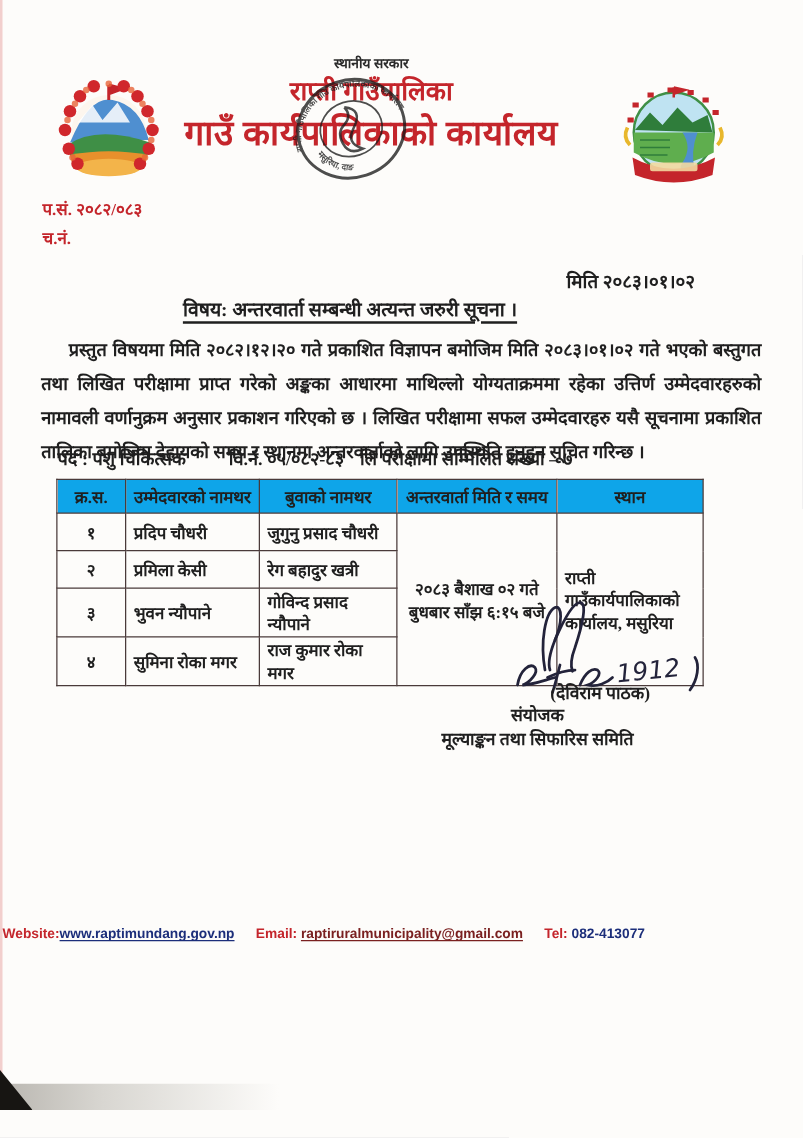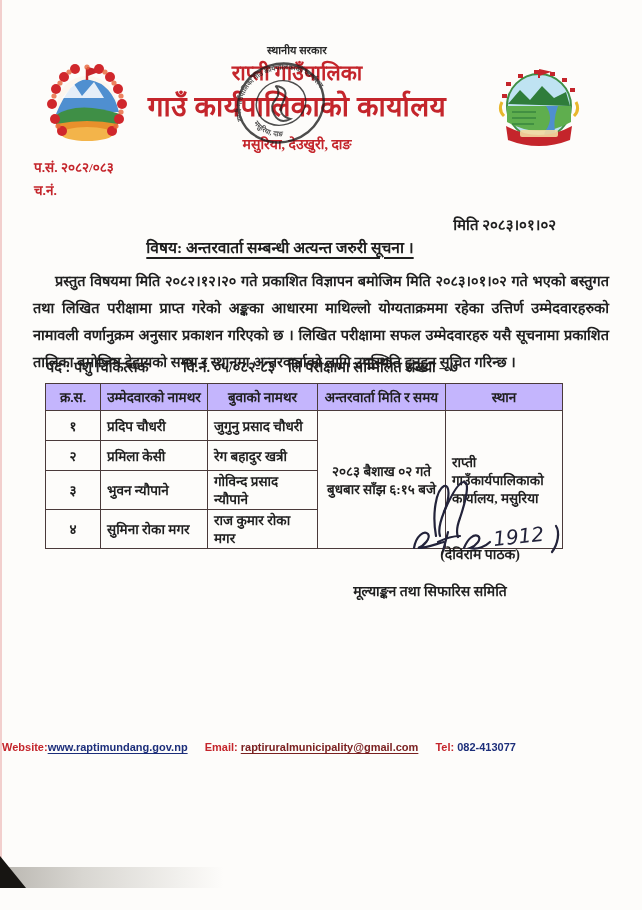--- a/index.html
+++ b/index.html
@@ -23,21 +23,21 @@
   #date-line{top:214px;left:356px;width:200px;text-align:right;font-size:15px;font-weight:700;}
   #subject{top:236px;left:0;width:560px;text-align:center;font-size:15.5px;font-weight:700;
            text-decoration:underline;text-underline-offset:4px;text-decoration-thickness:1.5px;}
   #body-par{top:268px;left:33px;width:576px;font-size:14.5px;font-weight:600;line-height:27px;
             text-align:justify;text-indent:22px;}
   .post-item{top:356px;font-size:14.5px;font-weight:700;}
   
   #cand-table{top:383px;left:45px;border-collapse:collapse;table-layout:fixed;}
   #cand-table td,#cand-table th{border:1.6px solid #4a3a3a;font-size:13.5px;font-weight:600;
       padding:1px 6px;overflow:hidden;}
-  #cand-table th{background:#c4b5fd;font-weight:700;height:24px;}
+  #cand-table th{background:#0ea5e9;font-weight:700;height:24px;}
   #cand-table td{height:27px;}
   .c-center{text-align:center;}
   .c-left{text-align:left;}
   
   #sig-name{top:544px;left:340px;width:180px;text-align:right;font-size:14px;font-weight:700;}
   #sig-title{top:562px;left:340px;width:180px;text-align:center;font-size:14px;font-weight:700;}
   #sig-comm{top:581px;left:295px;width:270px;text-align:center;font-size:14px;font-weight:700;}
   
   #footer-line{top:741px;left:0;width:518px;text-align:center;font-size:11px;font-weight:700;
       font-family:"Liberation Sans",sans-serif;}
@@ -132,21 +132,20 @@
     </g>
     <path d="M43 6 L43 14 M43 6 L52 8 L43 11" stroke="#c4252b" stroke-width="2" fill="#c4252b"></path>
     <path d="M8 52 Q2 46 6 38 M78 52 Q84 46 80 38" stroke="#e8b72c" stroke-width="3" fill="none"></path>
     <path d="M10 62 Q43 80 76 62 L74 76 Q43 88 12 76 Z" fill="#c4252b"></path>
     <rect x="24" y="66" width="38" height="7" rx="2" fill="#f3d9a0" opacity=".9"></rect>
   </svg>
 
   <div class="abs" id="local-govt">स्थानीय सरकार</div>
   <div class="abs red" id="muni-name">राप्ती गाउँपालिका</div>
   <div class="abs red" id="office-name">गाउँ कार्यपालिकाको कार्यालय</div>
-  <div class="abs red" id="office-addr">मसुरिया, देउखुरी, दाङ</div>
   <div class="abs red" id="ref-no">प.सं. २०८२/०८३</div>
   <div class="abs red" id="disp-no">च.नं.</div>
 
   <svg class="abs" id="stamp" width="112" height="102" viewBox="0 0 112 102">
     <defs>
       <path id="arcTop" d="M 14 56 A 42 38 0 1 1 98 56"></path>
       <path id="arcBot" d="M 24 62 A 33 29 0 0 0 88 62"></path>
     </defs>
     <g transform="rotate(-18 56 51)" fill="none" stroke="#1c1c1c">
       <ellipse cx="56" cy="51" rx="43" ry="39" stroke-width="2.4"></ellipse>
@@ -214,20 +213,21 @@
       <path d="M46 38 C 52 24, 60 8, 66 8 C 72 8, 68 26, 62 44 C 59 52, 58 58, 60 63"></path>
       <path d="M16 74 C 18 62, 26 56, 30 60 C 33 64, 26 72, 20 74 C 28 74, 38 70, 46 68"></path>
       <path d="M50 58 C 48 66, 46 74, 44 80 M 40 68 C 48 64, 56 62, 62 62"></path>
       <path d="M66 74 C 70 64, 76 60, 80 62 C 84 65, 78 72, 72 74 C 80 76, 88 72, 92 68"></path>
     </g>
     <text x="96" y="72" font-size="20" font-style="italic" fill="#23233a" font-family="DejaVu Sans, sans-serif" transform="rotate(-6 96 72)">1912</text>
     <path d="M158 52 C 162 58, 160 70, 154 78" fill="none" stroke="#23233a" stroke-width="2.2" stroke-linecap="round"></path>
   </svg>
 
   <div class="abs" id="sig-name">(देविराम पाठक)</div>
+  <div class="abs" id="sig-title">संयोजक</div>
   <div class="abs" id="sig-comm">मूल्याङ्कन तथा सिफारिस समिति</div>
 
   <div class="abs" id="footer-line">
     <span class="lbl">Website:</span><a id="site-link" href="#">www.raptimundang.gov.np</a><span class="fgap"></span>
     <span class="lbl">Email:</span> <a id="email-link" href="#">raptiruralmunicipality@gmail.com</a><span class="fgap"></span>
     <span class="lbl">Tel:</span> <span id="tel-num">082-413077</span>
   </div>
 
   <div class="abs" id="shadow-strip"></div>
   <div class="abs" id="shadow-wedge"></div>

